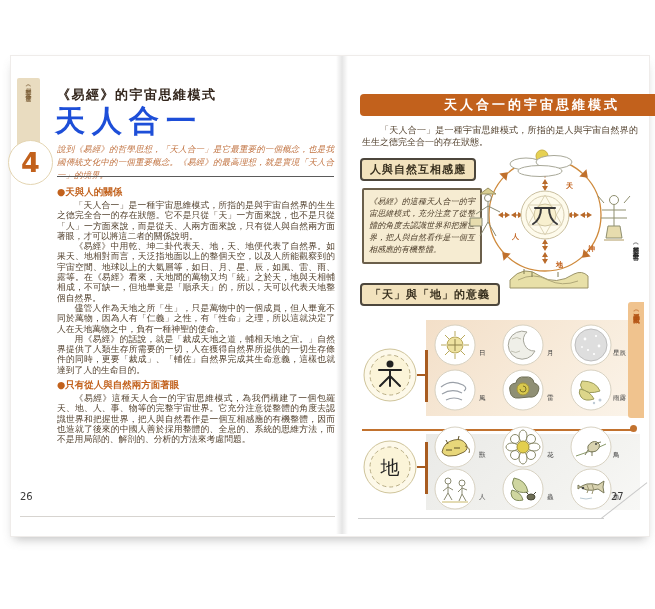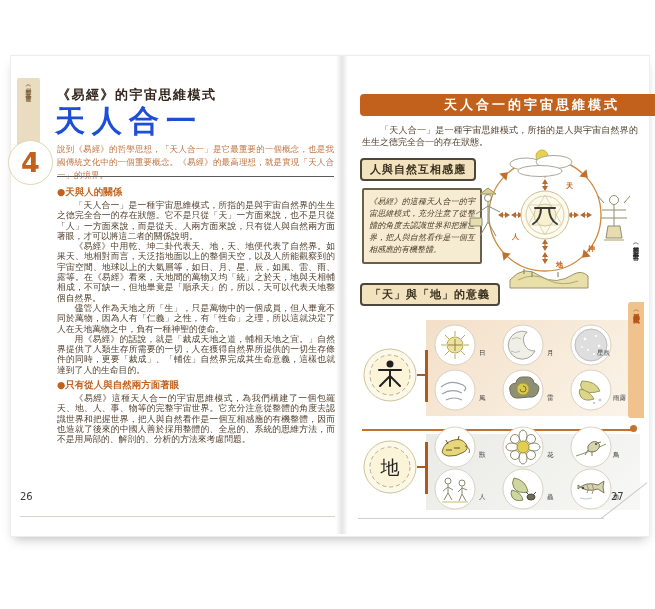--- a/index.html
+++ b/index.html
@@ -13,21 +13,21 @@
   
   .ltab{left:17px;top:78px;width:23px;height:82px;background:#e9dcc0;border-radius:2px;
         display:flex;align-items:flex-start;justify-content:center;padding-top:4px;box-sizing:border-box;}
   .ltab span{writing-mode:vertical-rl;font-size:6px;color:#7a5c35;letter-spacing:1px;line-height:1;}
   .numcircle{left:8px;top:140px;width:43px;height:43px;border-radius:50%;background:#fff;
         border:1px solid #e4d5b2;display:flex;align-items:center;justify-content:center;
         color:#c2611c;font-size:27px;font-weight:bold;}
   .kicker{left:57px;top:86px;font-size:13px;font-weight:bold;color:#33261c;letter-spacing:1.5px;}
   .title{left:55px;top:101px;font-size:30px;font-weight:bold;color:#1d4ed8;letter-spacing:7px;}
   .intro{left:57px;top:143px;width:277px;font-size:8.5px;line-height:13px;color:#c27544;
-         text-align:justify;}
+         font-style:italic;text-align:justify;}
   .lrule{left:57px;top:176px;width:277px;height:1px;background:#5a5a5a;}
   .article{left:57px;top:182px;width:278px;}
   .article h3{margin:4px 0 1px 0;font-size:9.5px;color:#c2611c;font-weight:bold;}
   .article p{margin:0;font-size:8.8px;line-height:10.3px;color:#53422f;text-align:justify;text-indent:2em;}
   .pagenum{font-size:10px;color:#3a3a3a;text-align:center;}
   .hairline{height:1px;background:#d7d4d0;}
   
   .banner{left:360px;top:94px;width:278px;height:22px;background:#c2611c;border-radius:4px;
           color:#fff;font-size:13px;font-weight:bold;letter-spacing:3px;
           display:flex;align-items:center;justify-content:center;padding-left:33px;}
@@ -239,21 +239,21 @@
       <path d="M10 20 q10 2 14 10 q-9 3 -13 -2 q-3 -4 -1 -8 Z"></path>
     </g>
     <g fill="#bfcbd6">
         <circle cx="30" cy="31" r="1.5"></circle>
         <circle cx="24" cy="34" r="1.2"></circle>
       </g>
   </svg>
 
   <span class="abs plabel" style="left:479px;top:349px;">日</span>
   <span class="abs plabel" style="left:547px;top:349px;">月</span>
-  <span class="abs plabel" style="left:597px;top:349px;text-align:right;">星辰</span>
+  <span class="abs plabel" style="left:613px;top:349px;text-align:right;">星辰</span>
   <span class="abs plabel" style="left:479px;top:394px;">風</span>
   <span class="abs plabel" style="left:547px;top:394px;">雷</span>
   <span class="abs plabel" style="left:613px;top:394px;">雨露</span>
 
   <div class="abs divider"></div>
   <div class="abs divdot"></div>
 
   <svg class="abs bigcirc" style="left:363px;top:440px;" viewBox="0 0 54 54">
     <circle cx="27" cy="27" r="26" fill="#fdf9ea" stroke="#cfc49a" stroke-width="1"></circle>
     <circle cx="27" cy="27" r="20" fill="#fbf4d8" stroke="#b8ad85" stroke-width="1" stroke-dasharray="4 3"></circle>

